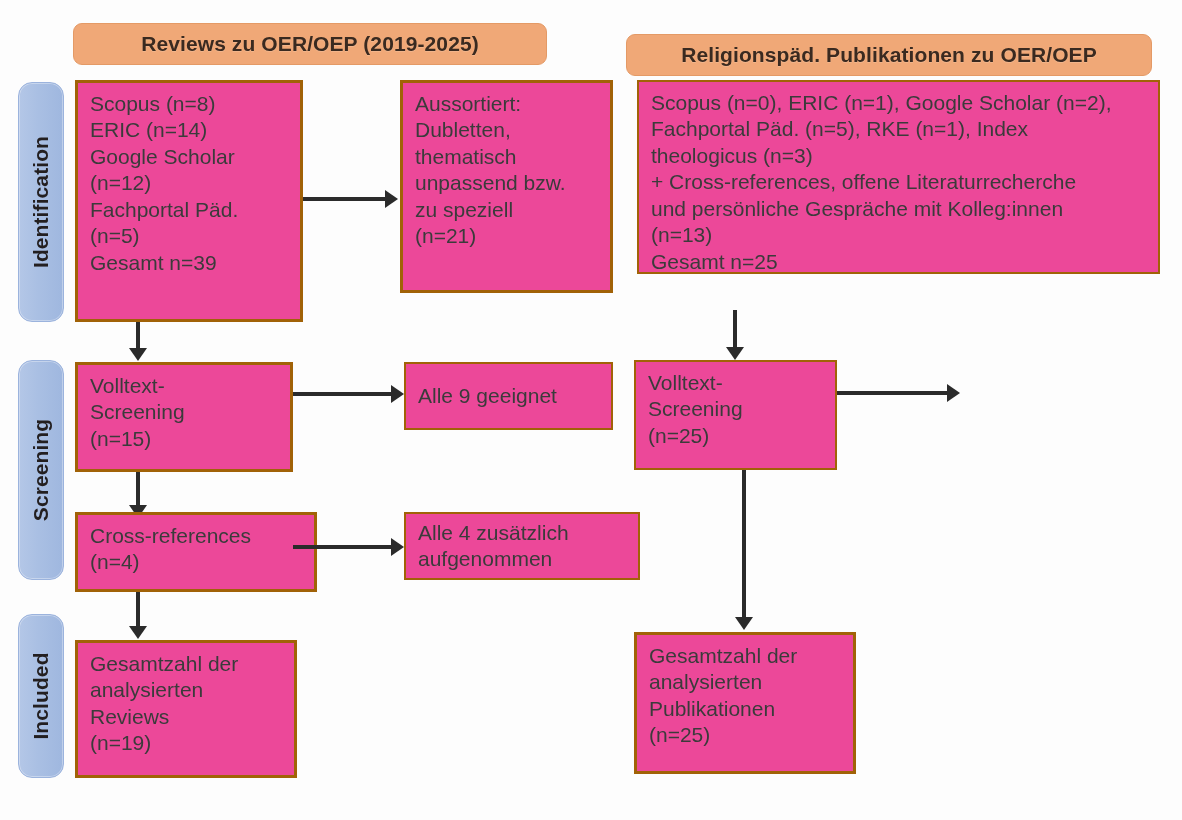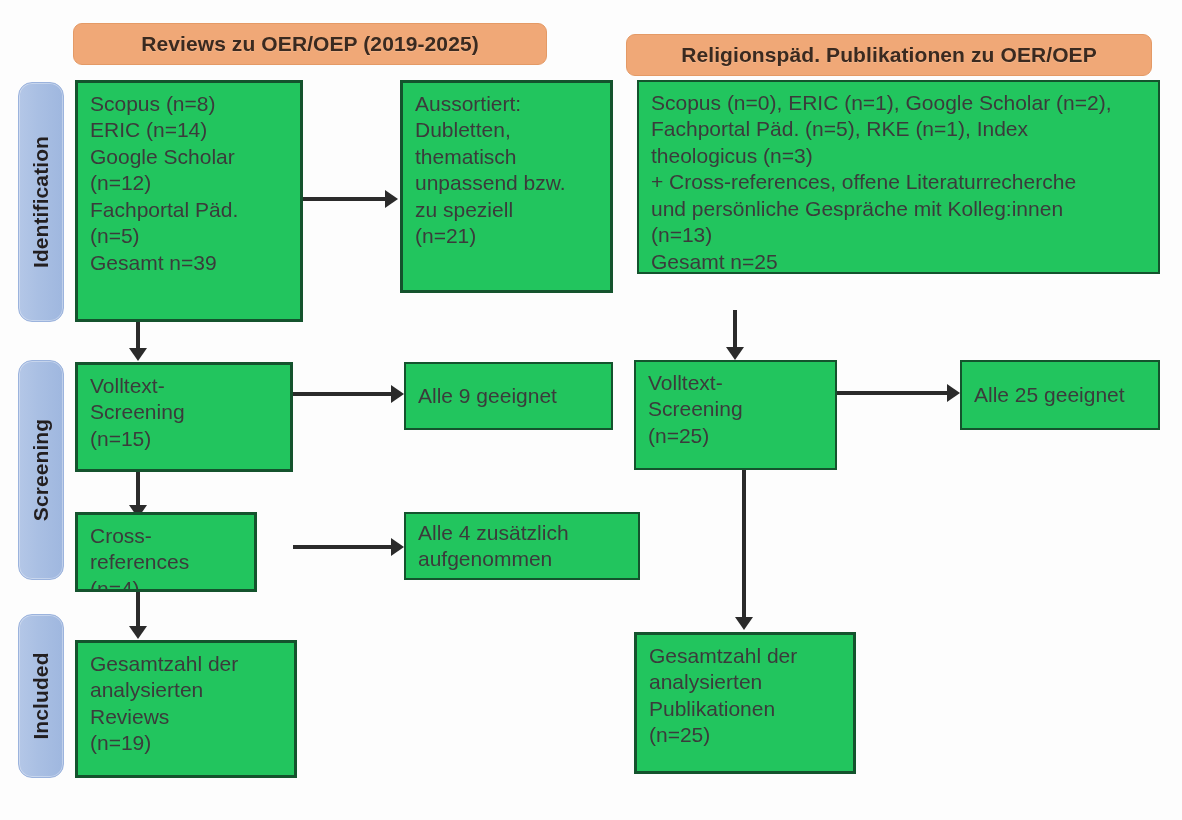--- a/index.html
+++ b/index.html
@@ -52,22 +52,22 @@
     color: #3a2a20;
     font-size: 21px;
     font-weight: bold;
     letter-spacing: .1px;
     text-shadow: 0 1px 0 rgba(255,255,255,.15);
   }
 
   
   .node {
     position: absolute;
-    background: #22c55e;
-    border: 3px solid #14532d;
+    background: #ec4899;
+    border: 3px solid #a16207;
     box-sizing: border-box;
     padding: 8px 10px 8px 12px;
     font-size: 21px;
     line-height: 1.26;
     color: #3b3b3b;
     white-space: pre-line;
     overflow: hidden;
   }
   .node.thin { border-width: 2px; }
   .node.center { display: flex; align-items: center; }
@@ -143,21 +143,21 @@
 (n=15)</div>
 
   <div class="node thin center" style="left:404px; top:362px; width:209px; height:68px;">Alle 9 geeignet</div>
 
   <div class="hline" style="left:293px; top:392px; width:98px;"></div>
   <div class="arrow-right" style="left:391px; top:385px;"></div>
 
   <div class="vline" style="left:136px; top:472px; width:4px; height:43px;"></div>
   <div class="arrow-down" style="left:129px; top:505px;"></div>
 
-  <div class="node" style="left:75px; top:512px; width:182px; height:80px;">Cross-references
+  <div class="node" style="left:75px; top:512px; width:242px; height:80px;">Cross-references
 (n=4)</div>
 
   <div class="node thin center" style="left:404px; top:512px; width:236px; height:68px;">Alle 4 zusätzlich
 aufgenommen</div>
 
   <div class="hline" style="left:293px; top:545px; width:98px;"></div>
   <div class="arrow-right" style="left:391px; top:538px;"></div>
 
   <div class="vline" style="left:136px; top:592px; width:4px; height:43px;"></div>
   <div class="arrow-down" style="left:129px; top:626px;"></div>
@@ -175,21 +175,20 @@
 (n=13)
 Gesamt n=25</div>
 
   <div class="vline" style="left:733px; top:310px; width:4px; height:43px;"></div>
   <div class="arrow-down" style="left:726px; top:347px;"></div>
 
   <div class="node thin" style="left:634px; top:360px; width:203px; height:110px;">Volltext-
 Screening
 (n=25)</div>
 
-  <div class="node thin center" style="left:960px; top:360px; width:200px; height:70px;">Alle 25 geeignet</div>
 
   <div class="hline" style="left:837px; top:391px; width:110px;"></div>
   <div class="arrow-right" style="left:947px; top:384px;"></div>
 
   <div class="vline" style="left:742px; top:470px; width:4px; height:152px;"></div>
   <div class="arrow-down" style="left:735px; top:617px;"></div>
 
   <div class="node" style="left:634px; top:632px; width:222px; height:142px;">Gesamtzahl der
 analysierten
 Publikationen

